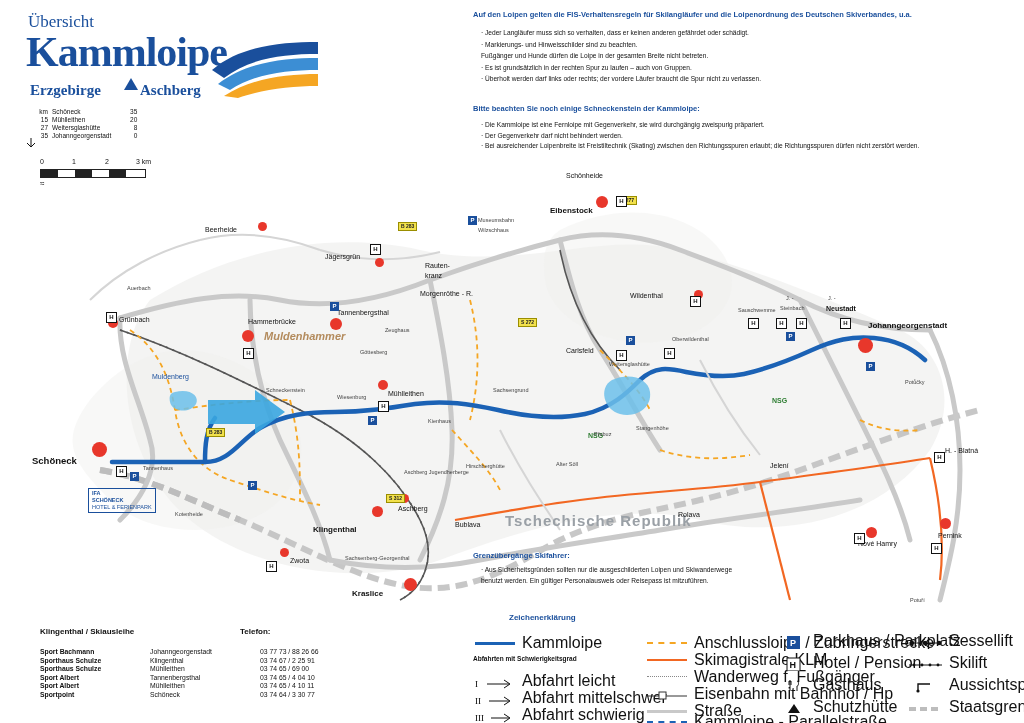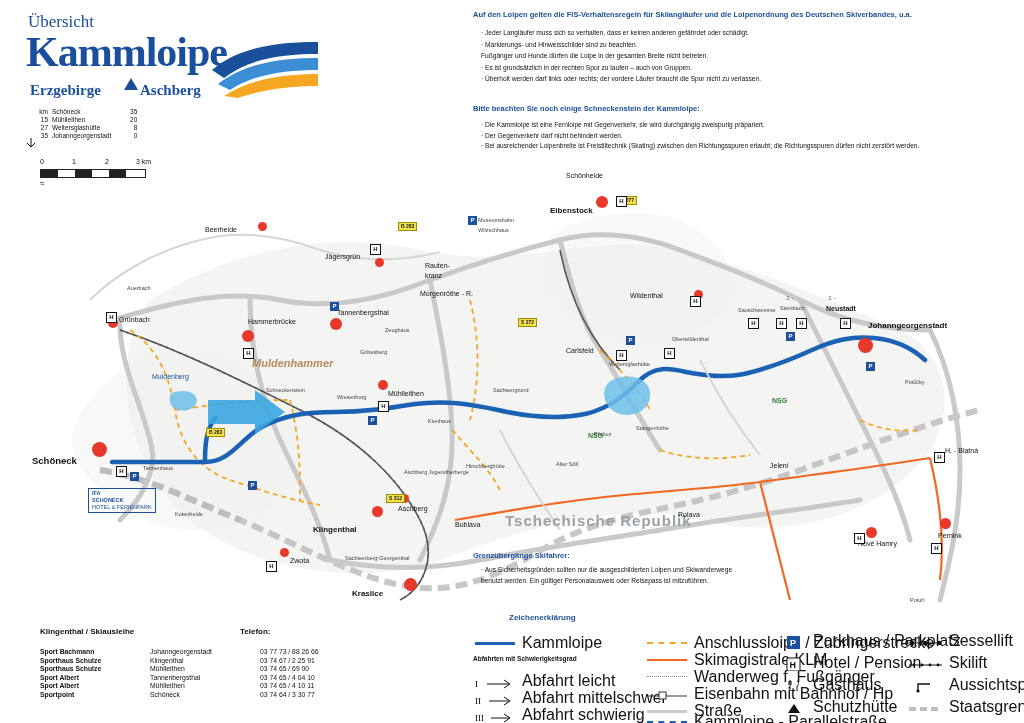--- a/index.html
+++ b/index.html
@@ -271,21 +271,21 @@
   <div>· Bei ausreichender Loipenbreite ist Freistiltechnik (Skating) zwischen den Richtungsspuren erlaubt; die Richtungsspuren dürfen nicht zerstört werden.</div>
 </div>
 
 <div class="border-title">Grenzübergänge Skifahrer:</div>
 <div class="border-list">
   <div>· Aus Sicherheitsgründen sollten nur die ausgeschilderten Loipen und Skiwanderwege</div>
   <div>   benutzt werden. Ein gültiger Personalausweis oder Reisepass ist mitzuführen.</div>
 </div>
 
 <div class="cz-label" style="left:505px;top:512px;">Tschechische Republik</div>
-<div class="region-label" style="left:252px;top:330px;margin-top:27px;">Muldenhammer</div>
+<div class="region-label" style="left:264px;top:330px;">Muldenhammer</div>
 <div class="nsg" style="left:588px;top:432px;">NSG</div>
 <div class="nsg" style="left:772px;top:397px;">NSG</div>
 
 <div class="town big" style="left:32px;top:455px;">Schöneck</div>
 <div class="dot" style="left:92px;top:442px;width:15px;height:15px;"></div>
 
 <div class="town mid" style="left:313px;top:525px;">Klingenthal</div>
 <div class="dot" style="left:372px;top:506px;width:11px;height:11px;"></div>
 
 <div class="town mid" style="left:352px;top:589px;">Kraslice</div>

